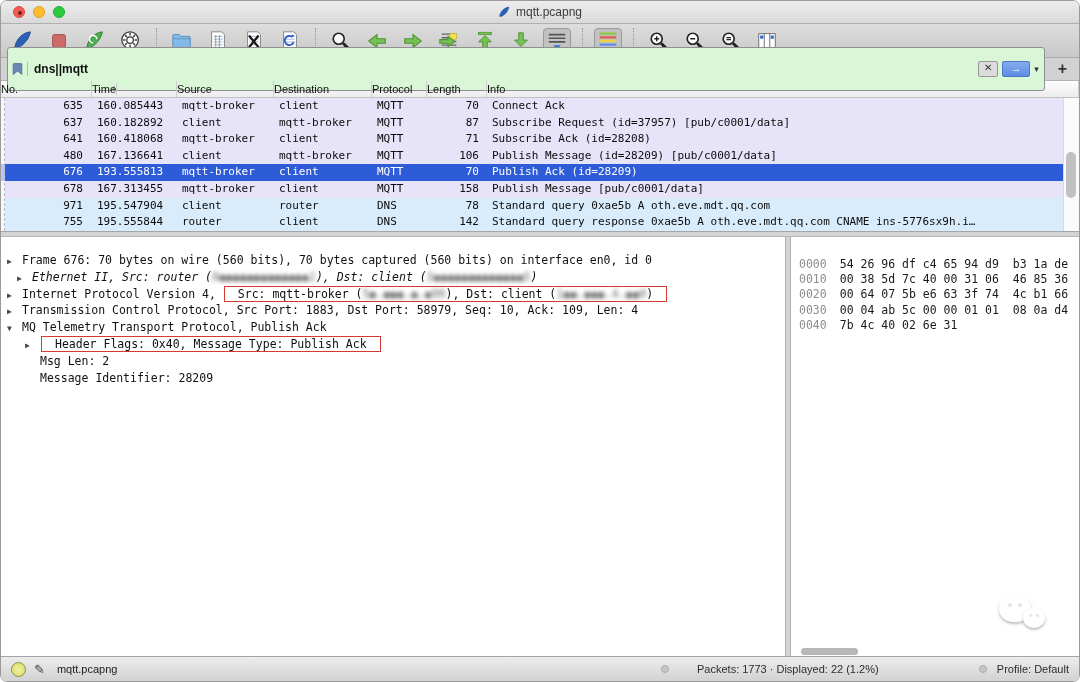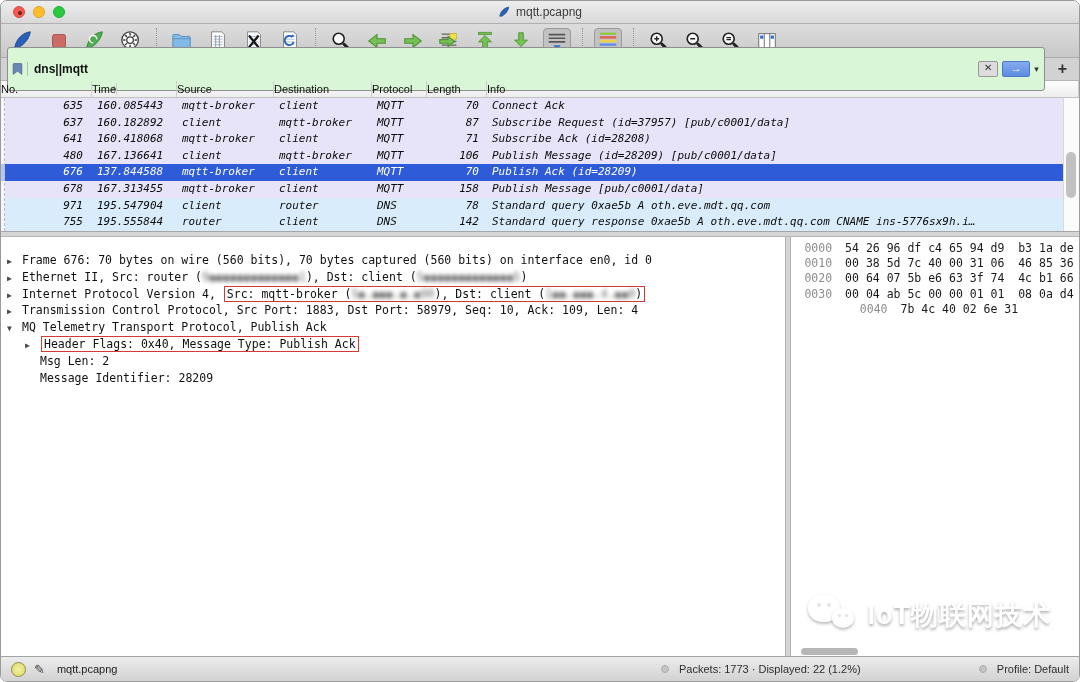--- a/index.html
+++ b/index.html
@@ -37,61 +37,61 @@
   .fadd{font-size:16px;color:#333;padding:0 6px;font-weight:bold;}
   
   .grid7{display:grid;grid-template-columns:91px 85px 97px 98px 55px 60px 1fr;}
   .pheader{height:16px;background:linear-gradient(#fdfdfd,#ededed);border-bottom:1px solid #c2c2c2;
            font-size:11px;color:#111;line-height:16px;}
   .pheader span{border-right:1px solid #cecece;overflow:hidden;position:relative;}
   .sortcaret{position:absolute;right:5px;top:0;font-size:9px;color:#444;border:0!important;padding:0!important;}
   .plist{position:relative;height:133px;background:#fff;overflow:hidden;}
   .prow{height:16.6px;line-height:16.6px;font-family:"DejaVu Sans Mono",monospace;font-size:11px;
         white-space:pre;width:1064px;color:#0b0b0b;}
-  .prow span{overflow:hidden;padding-left:5px;font-style:italic;}
+  .prow span{overflow:hidden;padding-left:5px;}
   .c-no{text-align:right;padding-right:9px;padding-left:0!important;}
   .c-len{text-align:right;padding-right:8px;padding-left:0!important;}
   .row-mqtt{background:#e7e3f8;}
   .row-dns{background:#d9ecfb;}
   .row-selected{background:#2e5bd8;color:#ffffff;}
   .gutter{position:absolute;left:0;top:0;bottom:0;width:3px;background:rgba(255,255,255,.65);border-right:1px dashed #b9b9c6;}
   .vscroll{position:absolute;right:0;top:0;bottom:0;width:15px;background:#fbfbfb;border-left:1px solid #d9d9d9;}
   .vthumb{position:absolute;left:2px;top:54px;width:10px;height:46px;background:#c1c1c1;border-radius:5px;}
   .hsplit{height:4px;background:#d5d5d5;border-top:1px solid #a6a6a6;border-bottom:1px solid #b6b6b6;}
   
   .main{height:423px;display:flex;position:relative;background:#fff;}
   .details{width:784px;padding-top:3px;overflow:hidden;}
   .dline{height:16.8px;line-height:16.8px;font-family:"DejaVu Sans Mono",monospace;font-size:11.5px;
          white-space:pre;color:#111;}
   .arrow{display:inline-block;width:15px;font-size:8px;color:#4a4a4a;}
   .blurred{filter:blur(2px);color:#6f6f6f;}
-  .redbox{border:1.6px solid #d23a33;padding:0 2px;margin:8px 1px;}
+  .redbox{border:1.6px solid #d23a33;padding:0 13px;margin:8px 1px;}
   .vsplit{width:4px;background:#d5d5d5;border-left:1px solid #aeaeae;border-right:1px solid #aeaeae;}
-  .hexpane{flex:1;padding-top:4px;overflow:hidden;position:relative;text-align:center;}
+  .hexpane{flex:1;padding-top:20px;overflow:hidden;position:relative;}
   .hrow{height:15.2px;line-height:15.2px;font-family:"DejaVu Sans Mono",monospace;font-size:11.5px;white-space:pre;color:#1a1a1a;}
   .hoff{color:#8d8d8d;margin-left:8px;margin-right:13px;}
   .hscroll{position:absolute;left:10px;bottom:5px;width:57px;height:7px;background:#b7b7b7;border-radius:4px;}
   
   .watermark{position:absolute;right:28px;bottom:22px;display:flex;align-items:center;gap:8px;pointer-events:none;}
   .wm-logo{position:relative;width:52px;height:46px;}
   .wm-big{position:absolute;left:0;top:2px;width:32px;height:28px;border-radius:50% 50% 46% 46%;background:#fff;
           box-shadow:0 2px 3px rgba(110,110,110,.45);}
   .wm-small{position:absolute;left:24px;top:16px;width:22px;height:20px;border-radius:50%;background:#fff;
           box-shadow:0 2px 3px rgba(110,110,110,.45);}
   .wm-eye{position:absolute;width:4px;height:4px;border-radius:50%;background:#e3e3e3;}
   .wm-text{font-size:27px;font-weight:bold;color:#ffffff;letter-spacing:1px;
            text-shadow:0 2px 3px rgba(110,110,110,.55);font-family:"Liberation Sans",sans-serif;}
   
   .statusbar{position:absolute;left:0;right:0;bottom:0;height:24px;background:linear-gradient(#ececec,#d2d2d2);
              border-top:1px solid #a3a3a3;display:flex;align-items:center;padding:0 10px;font-size:11px;color:#2e2e2e;}
   .expert{width:13px;height:13px;border-radius:50%;background:radial-gradient(#f0f1a0,#d9da6a);border:1px solid #8e8f44;}
   .pencil{font-size:13px;color:#444;margin-left:8px;}
   .fname{margin-left:12px;color:#222;}
   .sdot{width:6px;height:6px;border-radius:50%;background:#c4c4c4;border:1px solid #aeaeae;}
-  .packets{position:absolute;left:660px;display:flex;align-items:center;gap:10px;}
+  .packets{position:absolute;left:660px;display:flex;align-items:center;gap:28px;}
   .profile{position:absolute;right:10px;display:flex;align-items:center;gap:10px;}
 </style>
 </head>
 <body>
 
 <div class="window">
 
   <div class="titlebar">
     <div class="lights">
       <div class="light close"></div>
@@ -283,38 +283,38 @@
     <span>Length</span>
     <span>Info</span>
   </div>
 
   <div class="plist">
     <div>
         <div class="prow grid7 row-mqtt"><span class="c-no">635</span><span class="c-time">160.085443</span><span class="c-src">mqtt-broker</span><span class="c-dst">client</span><span class="c-proto">MQTT</span><span class="c-len">70</span><span class="c-info">Connect Ack</span></div>
         <div class="prow grid7 row-mqtt"><span class="c-no">637</span><span class="c-time">160.182892</span><span class="c-src">client</span><span class="c-dst">mqtt-broker</span><span class="c-proto">MQTT</span><span class="c-len">87</span><span class="c-info">Subscribe Request (id=37957) [pub/c0001/data]</span></div>
         <div class="prow grid7 row-mqtt"><span class="c-no">641</span><span class="c-time">160.418068</span><span class="c-src">mqtt-broker</span><span class="c-dst">client</span><span class="c-proto">MQTT</span><span class="c-len">71</span><span class="c-info">Subscribe Ack (id=28208)</span></div>
         <div class="prow grid7 row-mqtt"><span class="c-no">480</span><span class="c-time">167.136641</span><span class="c-src">client</span><span class="c-dst">mqtt-broker</span><span class="c-proto">MQTT</span><span class="c-len">106</span><span class="c-info">Publish Message (id=28209) [pub/c0001/data]</span></div>
-        <div class="prow grid7 row-selected"><span class="c-no">676</span><span class="c-time">137.844588</span><span class="c-src">mqtt-broker</span><span class="c-dst">client</span><span class="c-proto">MQTT</span><span class="c-len">70</span><span class="c-info">Publish Ack (id=28209)</span></div>
+        <div class="prow grid7 row-selected"><span class="c-no">676</span><span class="c-time">193.555813</span><span class="c-src">mqtt-broker</span><span class="c-dst">client</span><span class="c-proto">MQTT</span><span class="c-len">70</span><span class="c-info">Publish Ack (id=28209)</span></div>
         <div class="prow grid7 row-mqtt"><span class="c-no">678</span><span class="c-time">167.313455</span><span class="c-src">mqtt-broker</span><span class="c-dst">client</span><span class="c-proto">MQTT</span><span class="c-len">158</span><span class="c-info">Publish Message [pub/c0001/data]</span></div>
         <div class="prow grid7 row-dns"><span class="c-no">971</span><span class="c-time">195.547904</span><span class="c-src">client</span><span class="c-dst">router</span><span class="c-proto">DNS</span><span class="c-len">78</span><span class="c-info">Standard query 0xae5b A oth.eve.mdt.qq.com</span></div>
         <div class="prow grid7 row-dns"><span class="c-no">755</span><span class="c-time">195.555844</span><span class="c-src">router</span><span class="c-dst">client</span><span class="c-proto">DNS</span><span class="c-len">142</span><span class="c-info">Standard query response 0xae5b A oth.eve.mdt.qq.com CNAME ins-5776sx9h.i…</span></div>
       </div>
     <div class="gutter"></div>
     <div class="vscroll">
       <div class="vthumb"></div>
     </div>
   </div>
 
   <div class="hsplit"></div>
 
   <div class="main">
     <div class="details">
       <div>
           <div class="dline" style="padding-left: 6px; margin-top: 12px;"><span class="arrow">▶</span><span>Frame 676: 70 bytes on wire (560 bits), 70 bytes captured (560 bits) on interface en0, id 0</span></div>
-          <div class="dline" style="padding-left: 6px;"><span class="arrow">▶</span><span>Ethernet II, Src: router (</span><span class="blurred">9●●●●●●●●●●●●●1</span><span>), Dst: client (</span><span class="blurred">5●●●●●●●●●●●●●5</span><span>)</span></div>
+          <div class="dline" style="padding-left: 16px; font-style: italic;"><span class="arrow">▶</span><span>Ethernet II, Src: router (</span><span class="blurred">9●●●●●●●●●●●●●1</span><span>), Dst: client (</span><span class="blurred">5●●●●●●●●●●●●●5</span><span>)</span></div>
           <div class="dline" style="padding-left: 6px;"><span class="arrow">▶</span><span>Internet Protocol Version 4, </span><span class="redbox"><span>Src: mqtt-broker (</span><span class="blurred">5●.●●●.●.●90</span><span>), Dst: client (</span><span class="blurred">1●●.●●●.4.●●0</span><span>)</span></span></div>
           <div class="dline" style="padding-left: 6px;"><span class="arrow">▶</span><span>Transmission Control Protocol, Src Port: 1883, Dst Port: 58979, Seq: 10, Ack: 109, Len: 4</span></div>
           <div class="dline" style="padding-left: 6px;"><span class="arrow">▼</span><span>MQ Telemetry Transport Protocol, Publish Ack</span></div>
           <div class="dline" style="padding-left: 24px;"><span class="arrow">▶</span><span class="redbox"><span>Header Flags: 0x40, Message Type: Publish Ack</span></span></div>
           <div class="dline" style="padding-left: 24px;"><span class="arrow"></span><span>Msg Len: 2</span></div>
           <div class="dline" style="padding-left: 24px;"><span class="arrow"></span><span>Message Identifier: 28209</span></div>
         </div>
     </div>
     <div class="vsplit"></div>
     <div class="hexpane">
@@ -330,21 +330,20 @@
 
     <div class="watermark">
       <div class="wm-logo">
         <div class="wm-big"></div>
         <div class="wm-small"></div>
         <div class="wm-eye" style="left:9px;top:11px;"></div>
         <div class="wm-eye" style="left:19px;top:11px;"></div>
         <div class="wm-eye" style="left:30px;top:22px;width:3px;height:3px;"></div>
         <div class="wm-eye" style="left:37px;top:22px;width:3px;height:3px;"></div>
       </div>
-      <span class="wm-text">IoT物联网技术</span>
     </div>
   </div>
 
   <div class="statusbar">
     <span class="expert"></span>
     <span class="pencil">✎</span>
     <span class="fname">mqtt.pcapng</span>
     <span class="packets">
       <span class="sdot"></span>
       <span>Packets: 1773 · Displayed: 22 (1.2%)</span>

